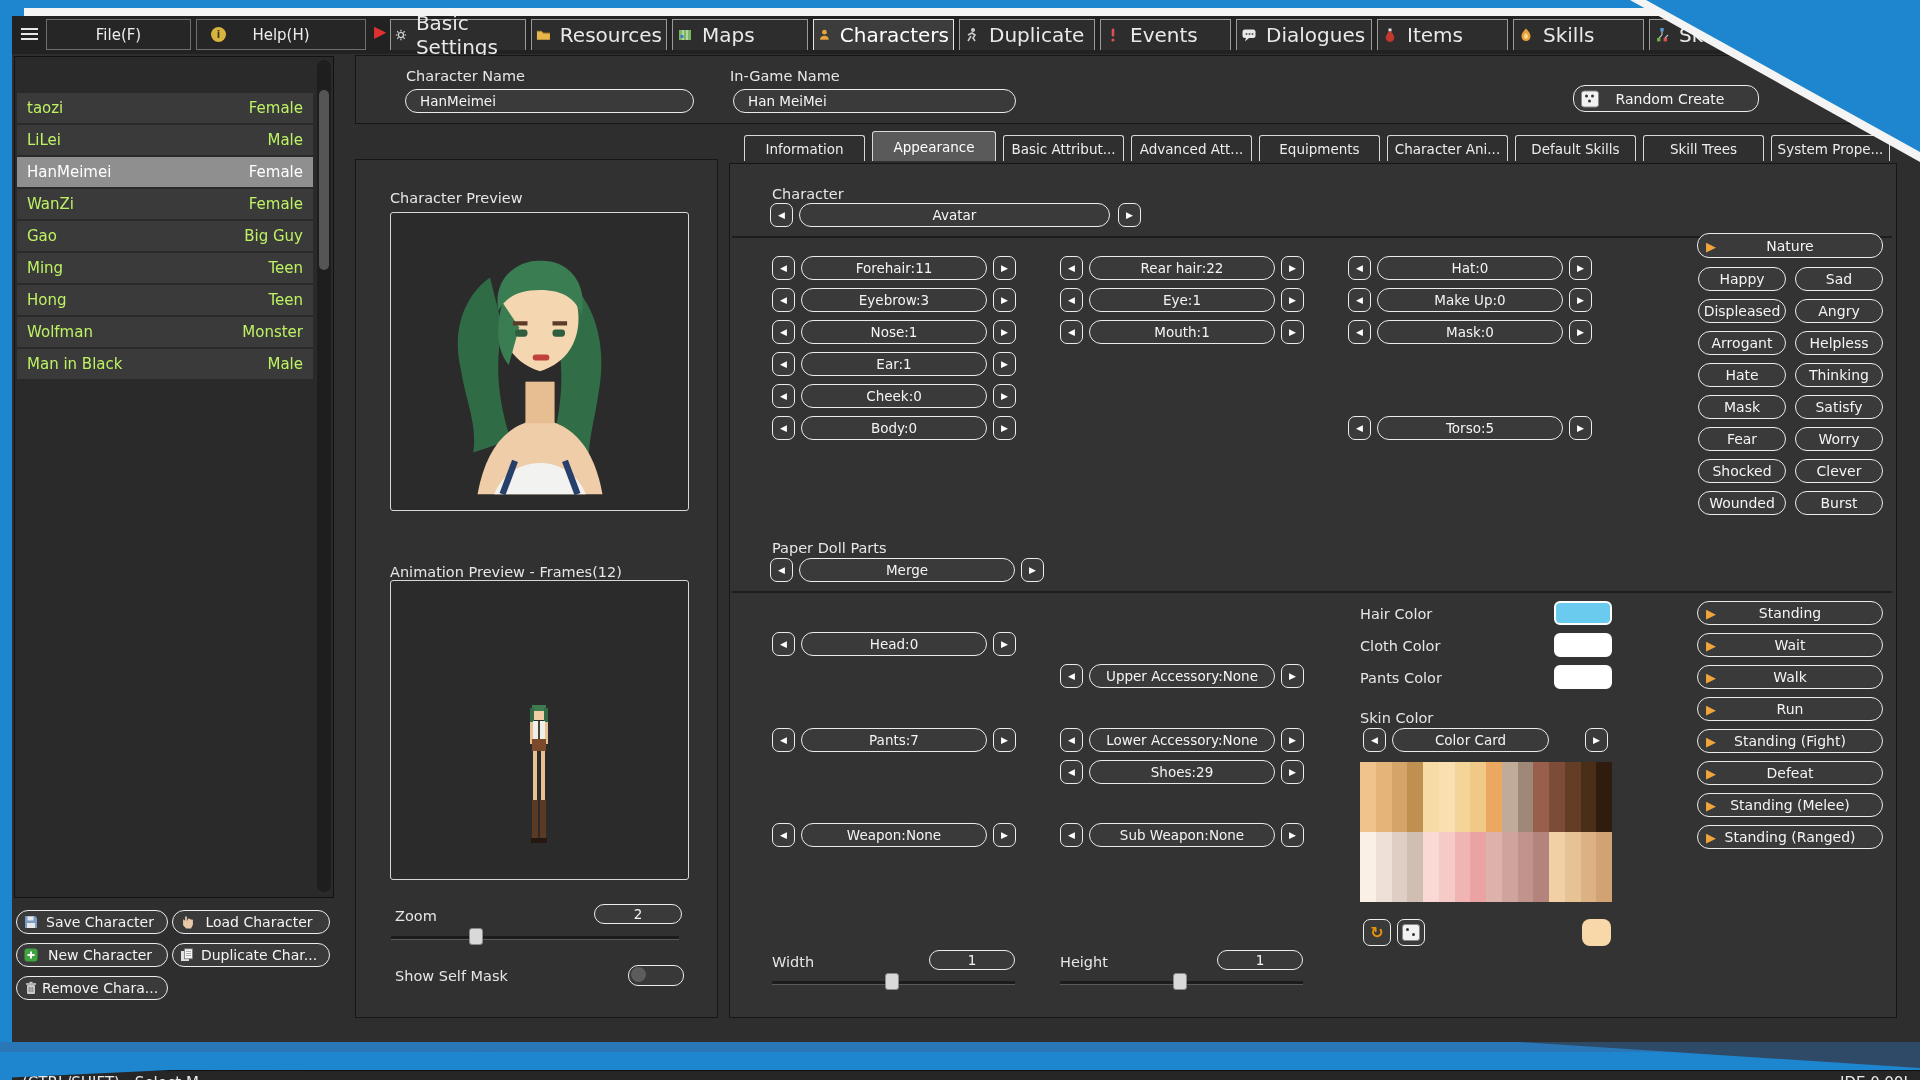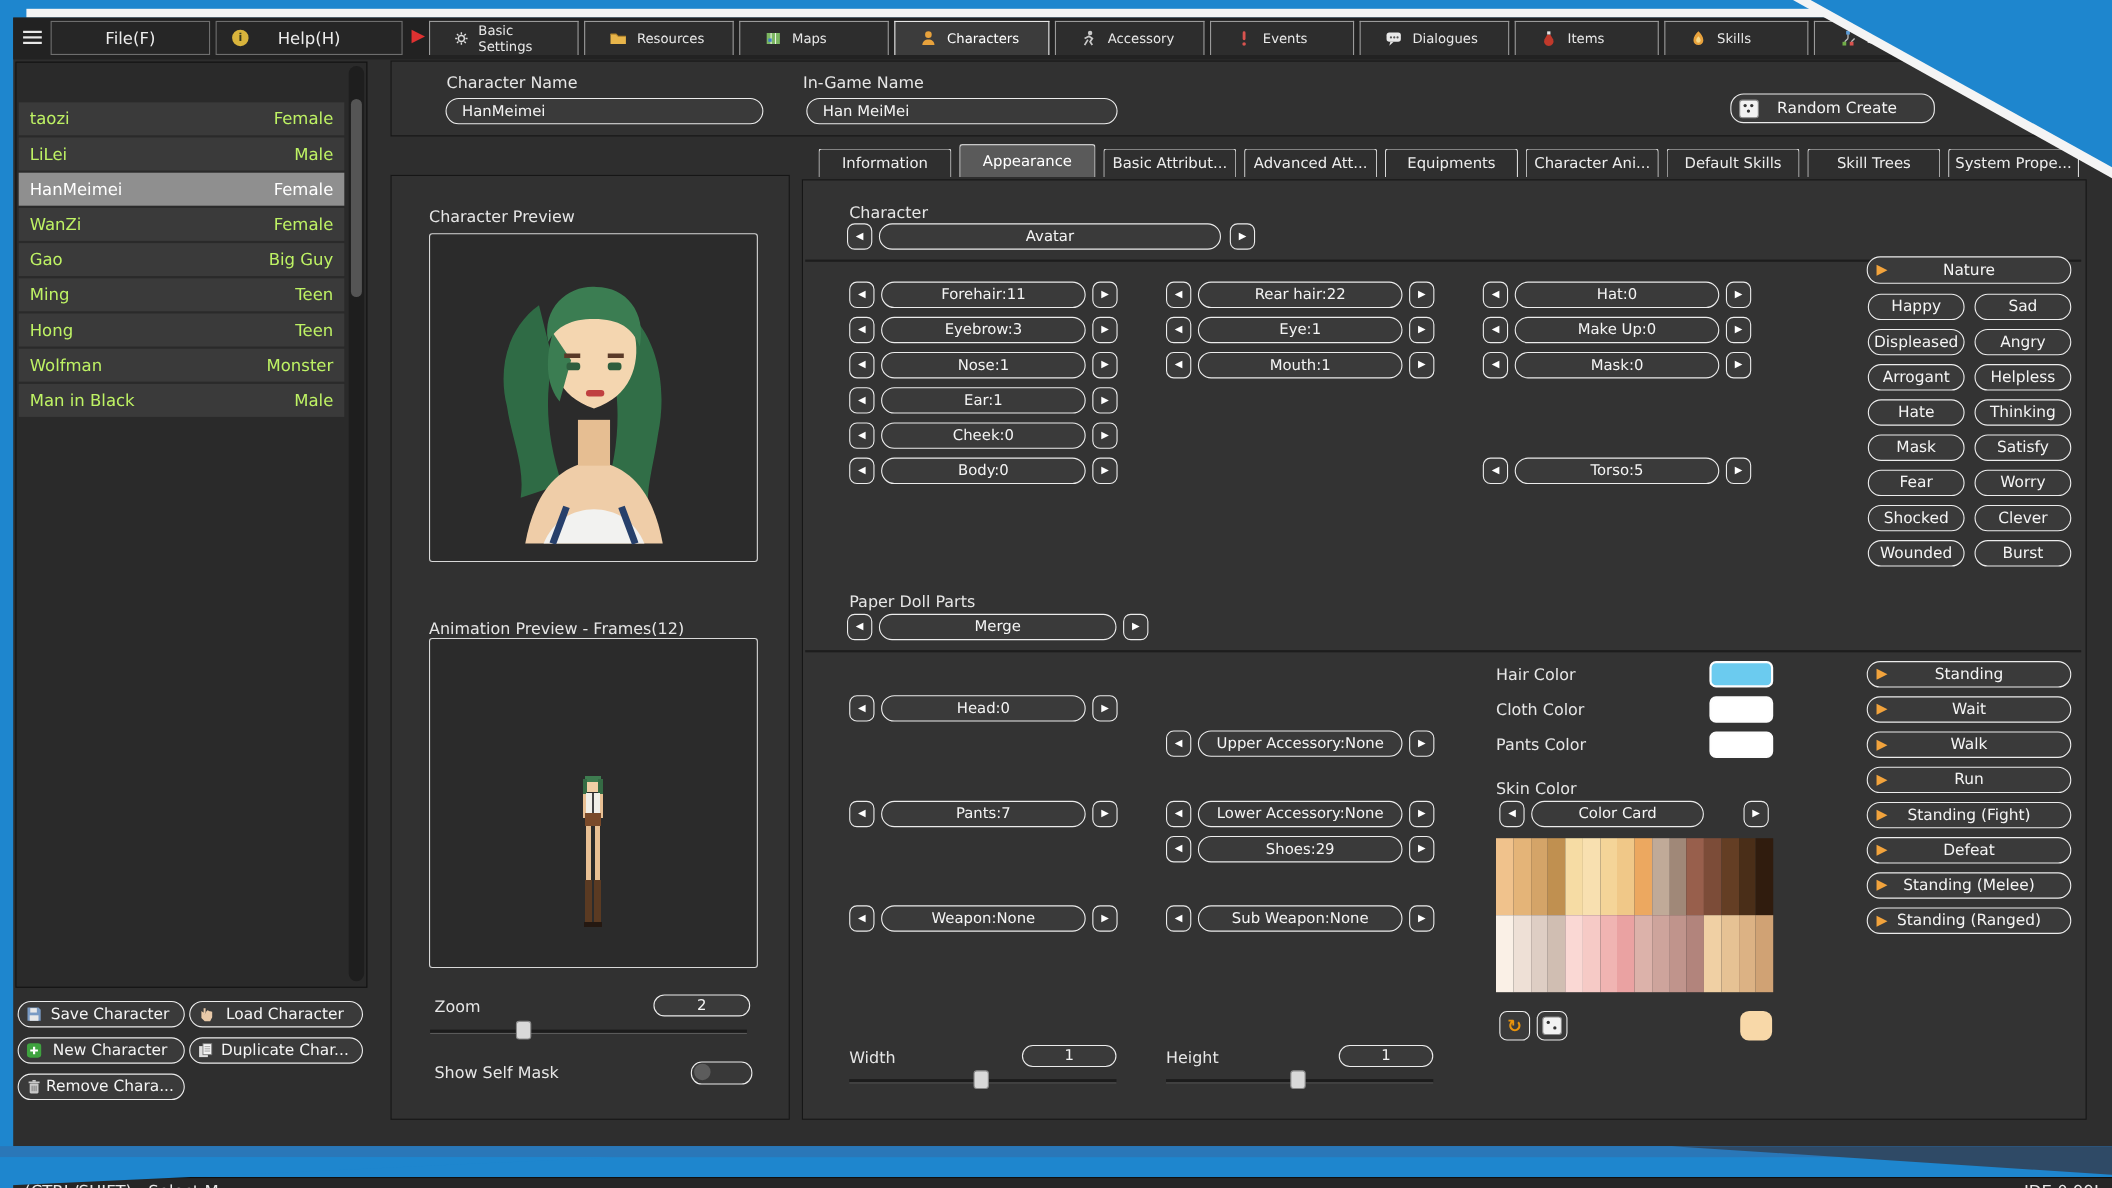--- a/index.html
+++ b/index.html
@@ -3,21 +3,21 @@
 <meta charset="utf-8">
 <style>
   html,body{margin:0;padding:0}
   body{width:1920px;height:1080px;background:#1E86CE;font-family:"DejaVu Sans","Liberation Sans",sans-serif;overflow:hidden;position:relative;color:#EFEFEF;-webkit-font-smoothing:antialiased}
   .abs{position:absolute;box-sizing:border-box}
   .stage{position:absolute;left:0;top:0;width:1920px;height:1080px}
   .app{position:absolute;left:12px;top:16px;width:1908px;height:1026px;background:#2E2E2E}
   .whitestrip{position:absolute;left:24px;top:8px;right:0;height:8px;background:#F4F4F4}
   .menubar{position:absolute;left:12px;top:16px;width:1908px;height:38px;background:#222}
   .mseg{position:absolute;height:31px;top:3px;background:#262626;border:1px solid #6E6E6E;display:flex;align-items:center;justify-content:center;font-size:15px;color:#EDEDED;box-sizing:border-box}
-  .tab{position:absolute;height:31px;top:3px;background:#2D2D2D;border:1px solid #9A9A9A;border-bottom:none;display:flex;align-items:center;gap:9px;padding:0 22px;font-size:12px;color:#E9E9E9;box-sizing:border-box}
+  .tab{position:absolute;height:31px;top:3px;background:#2D2D2D;border:1px solid #9A9A9A;border-bottom:none;display:flex;align-items:center;gap:9px;padding:0 4px;font-size:20px;color:#E9E9E9;box-sizing:border-box}
   .tab.active{background:#3C3C3C;border-color:#E8E8E8;color:#FFF}
   .burger span{display:block;width:17px;height:2px;background:#E8E8E8;margin:3px 0}
   .listpanel{position:absolute;left:14px;top:56px;width:318px;height:840px;background:#2A2A2A;border:1px solid #121212}
   .lhead{position:absolute;left:2px;top:2px;width:296px;height:31px;background:#A2A2A2;color:#FFF;font-size:15px;display:flex;align-items:center}
   .lrow{position:absolute;left:2px;width:296px;height:30px;background:#3A3A3A;color:#bef264;font-size:15px;display:flex;align-items:center;cursor:default}
   .lrow.sel{background:#8F8F8F;color:#FFF}
   .lrow .nm{margin-left:10px}
   .lrow .gp{position:absolute;right:10px}
   .lscroll{position:absolute;left:302px;top:3px;width:14px;height:832px;background:#1E1E1E;border-radius:7px}
   .lthumb{position:absolute;left:2px;top:30px;width:10px;height:180px;background:#555;border-radius:5px}
@@ -101,21 +101,21 @@
           <circle cx="8" cy="4.5" r="3" fill="#E8A23C"></circle>
           <path d="M2.5 14c0-3.2 2.4-5 5.5-5s5.5 1.8 5.5 5z" fill="#E8A23C"></path>
         </svg>
       <span>Characters</span>
       </div>
     <div class="tab" style="left:947px;width:136px">
       <svg class="ico16" viewBox="0 0 16 16">
           <circle cx="9" cy="3" r="2" fill="#C9C9C9"></circle>
           <path d="M4 8l4-2 3 2-2 3 2 3M7 9l-3 5" stroke="#C9C9C9" stroke-width="1.6" fill="none"></path>
         </svg>
-      <span>Accessory</span>
+      <span>Duplicate</span>
       </div>
     <div class="tab" style="left:1088px;width:131px">
       <svg class="ico16" viewBox="0 0 16 16">
           <rect x="6.7" y="1.5" width="2.6" height="8" rx="1.3" fill="#D9534F"></rect>
           <circle cx="8" cy="13" r="1.6" fill="#D9534F"></circle>
         </svg>
       <span>Events</span>
       </div>
     <div class="tab" style="left:1224px;width:136px">
       <svg class="ico16" viewBox="0 0 16 16">

